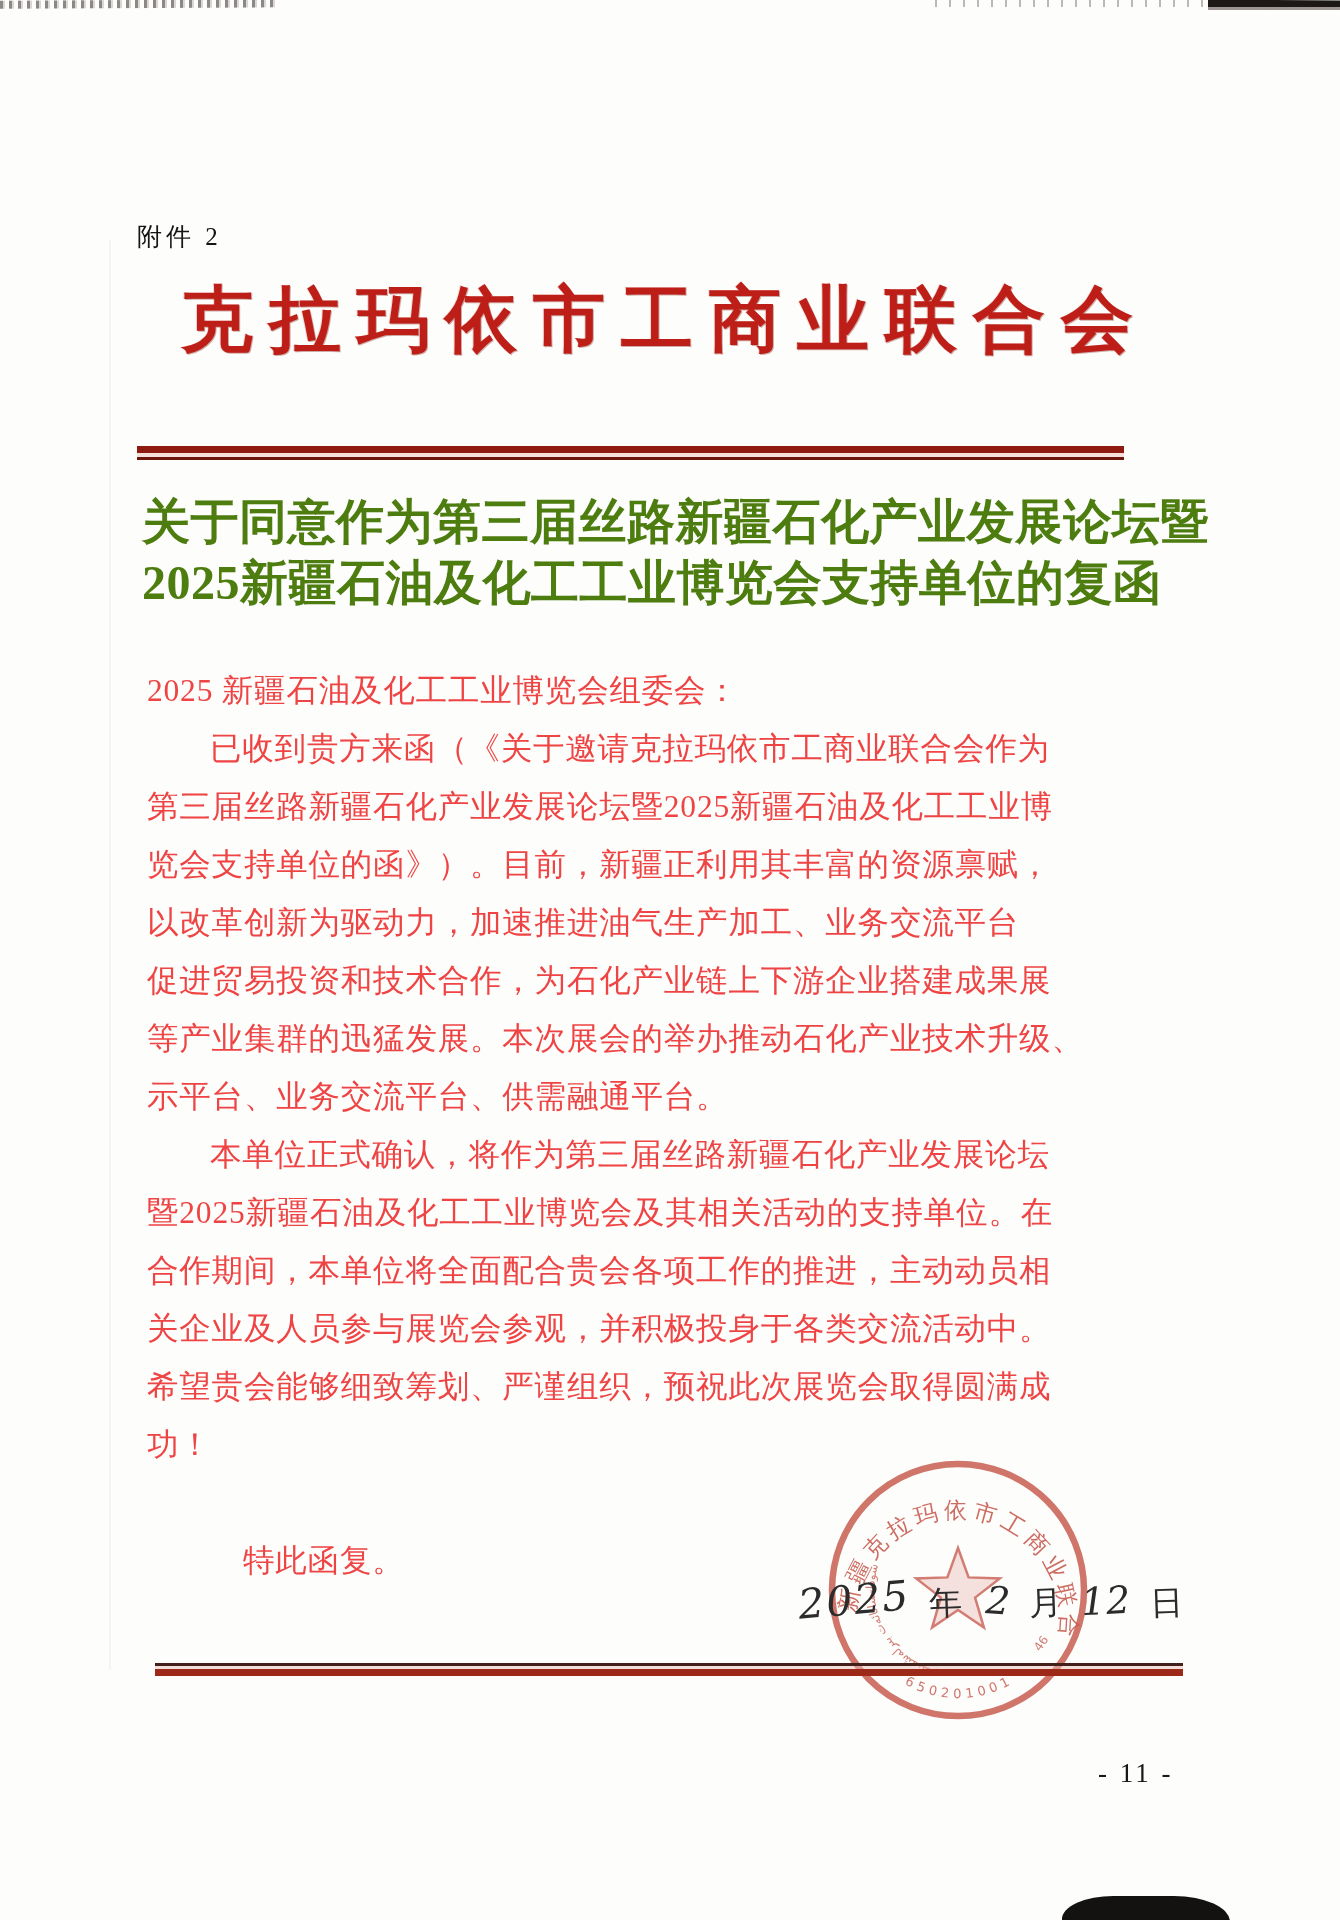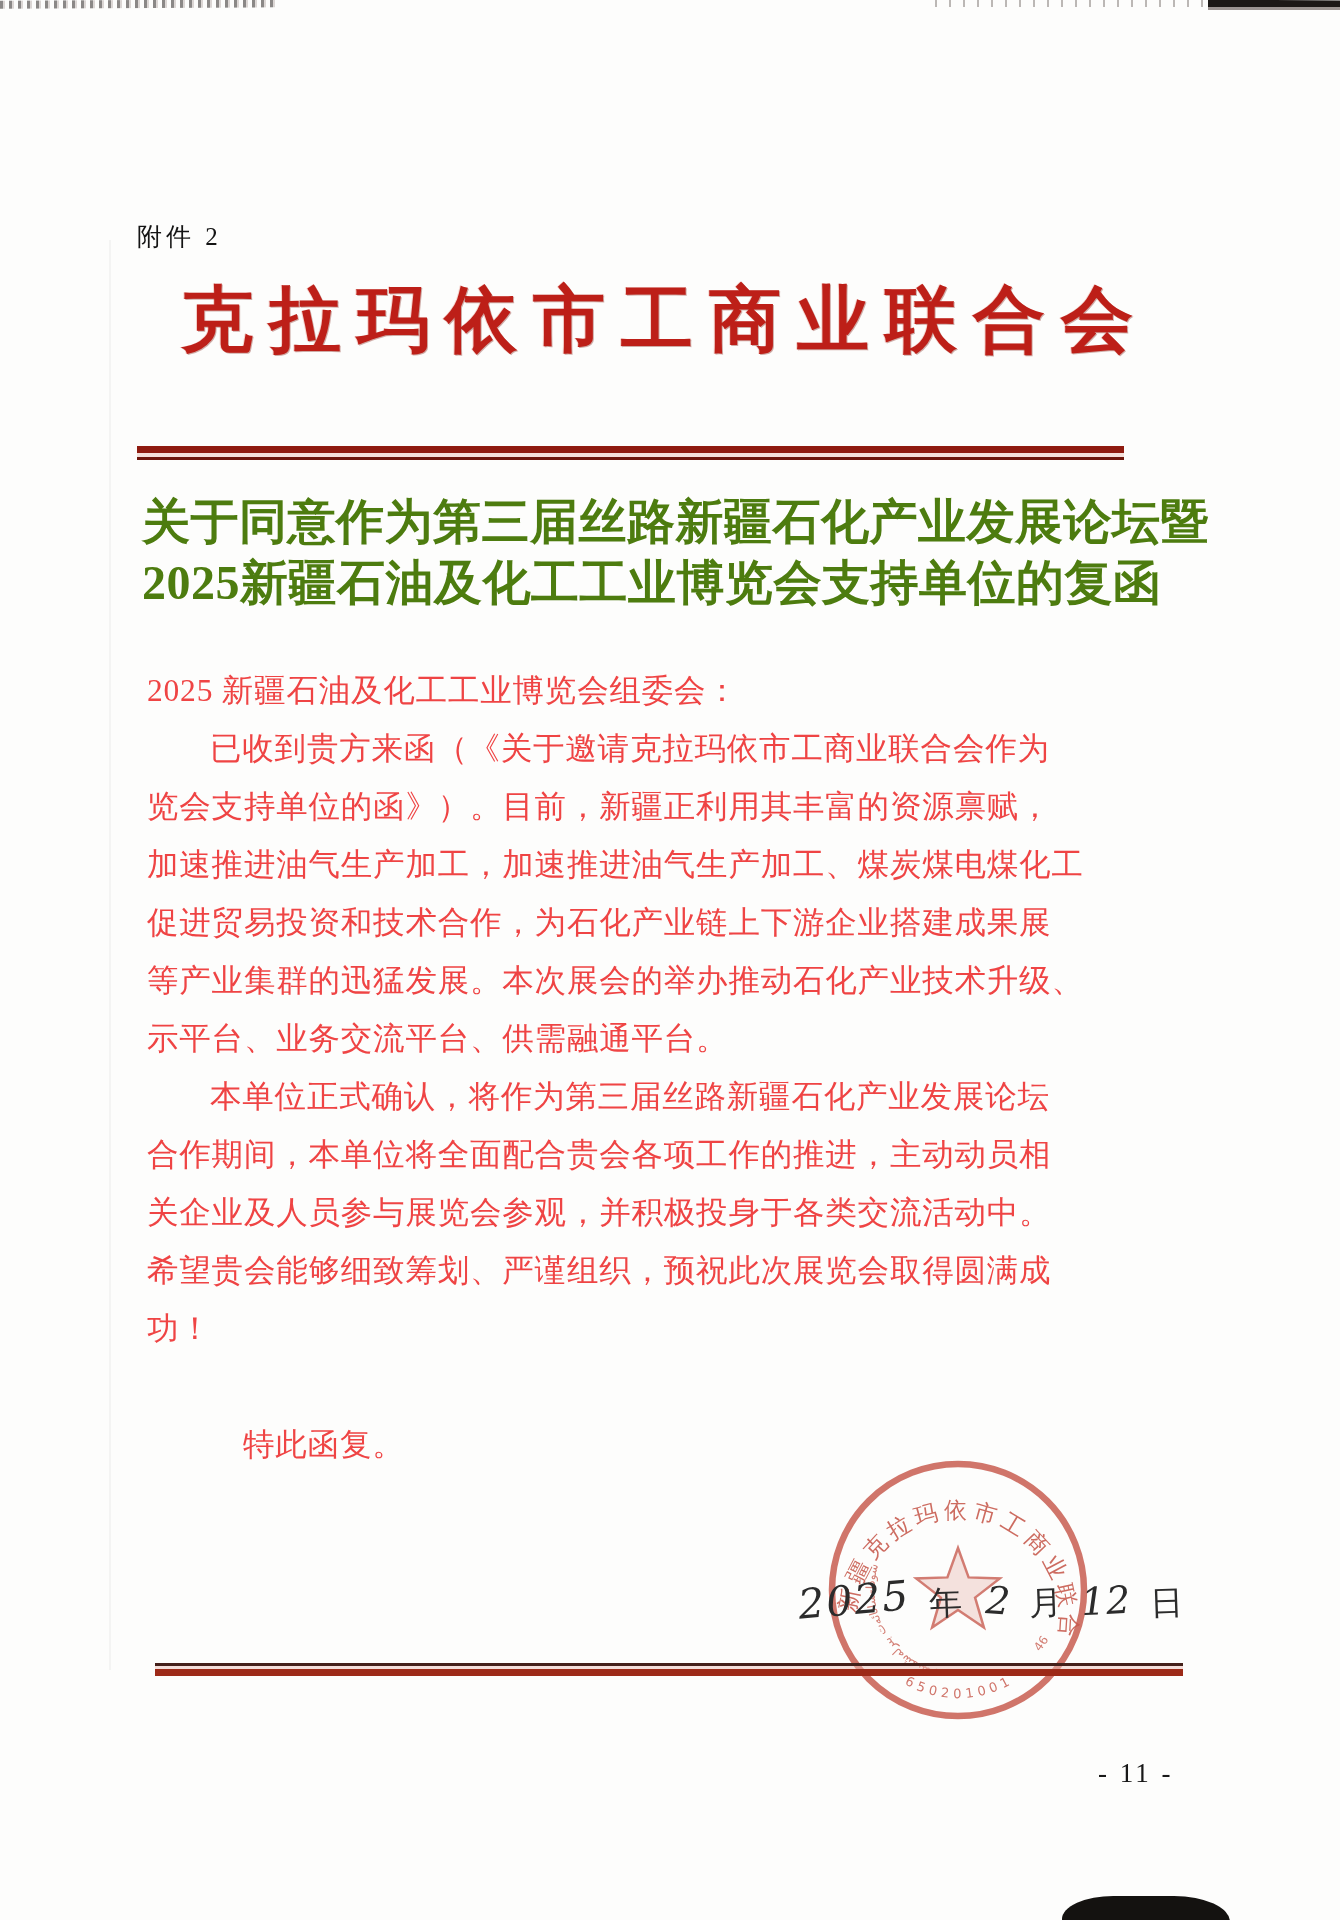--- a/index.html
+++ b/index.html
@@ -99,26 +99,28 @@
 
 <div class="abs masthead">克拉玛依市工商业联合会</div>
 <div class="abs header-rule"></div>
 
 <div class="abs doc-title l1">关于同意作为第三届丝路新疆石化产业发展论坛暨</div>
 <div class="abs doc-title l2">2025新疆石油及化工工业博览会支持单位的复函</div>
 
 <div class="abs body-block">
   <div class="bline">2025 新疆石油及化工工业博览会组委会：</div>
   <div class="bline indent">已收到贵方来函（《关于邀请克拉玛依市工商业联合会作为</div>
+  <div class="bline">第三届丝路新疆石化产业发展论坛暨2025新疆石油及化工工业博</div>
   <div class="bline">览会支持单位的函》）。目前，新疆正利用其丰富的资源禀赋，</div>
-  <div class="bline">加速推进油气生产加工，加速推进油气生产加工、煤炭煤电煤化工</div>
+  <div class="bline">以改革创新为驱动力，加速推进油气生产加工、业务交流平台</div>
   <div class="bline">促进贸易投资和技术合作，为石化产业链上下游企业搭建成果展</div>
   <div class="bline">等产业集群的迅猛发展。本次展会的举办推动石化产业技术升级、</div>
   <div class="bline">示平台、业务交流平台、供需融通平台。</div>
   <div class="bline indent">本单位正式确认，将作为第三届丝路新疆石化产业发展论坛</div>
+  <div class="bline">暨2025新疆石油及化工工业博览会及其相关活动的支持单位。在</div>
   <div class="bline">合作期间，本单位将全面配合贵会各项工作的推进，主动动员相</div>
   <div class="bline">关企业及人员参与展览会参观，并积极投身于各类交流活动中。</div>
   <div class="bline">希望贵会能够细致筹划、严谨组织，预祝此次展览会取得圆满成</div>
   <div class="bline">功！</div>
   <div class="bline spacer"></div>
   <div class="bline closing">特此函复。</div>
 </div>
 
 <div class="abs stamp">
   <svg width="280" height="280" viewBox="0 0 280 280">

